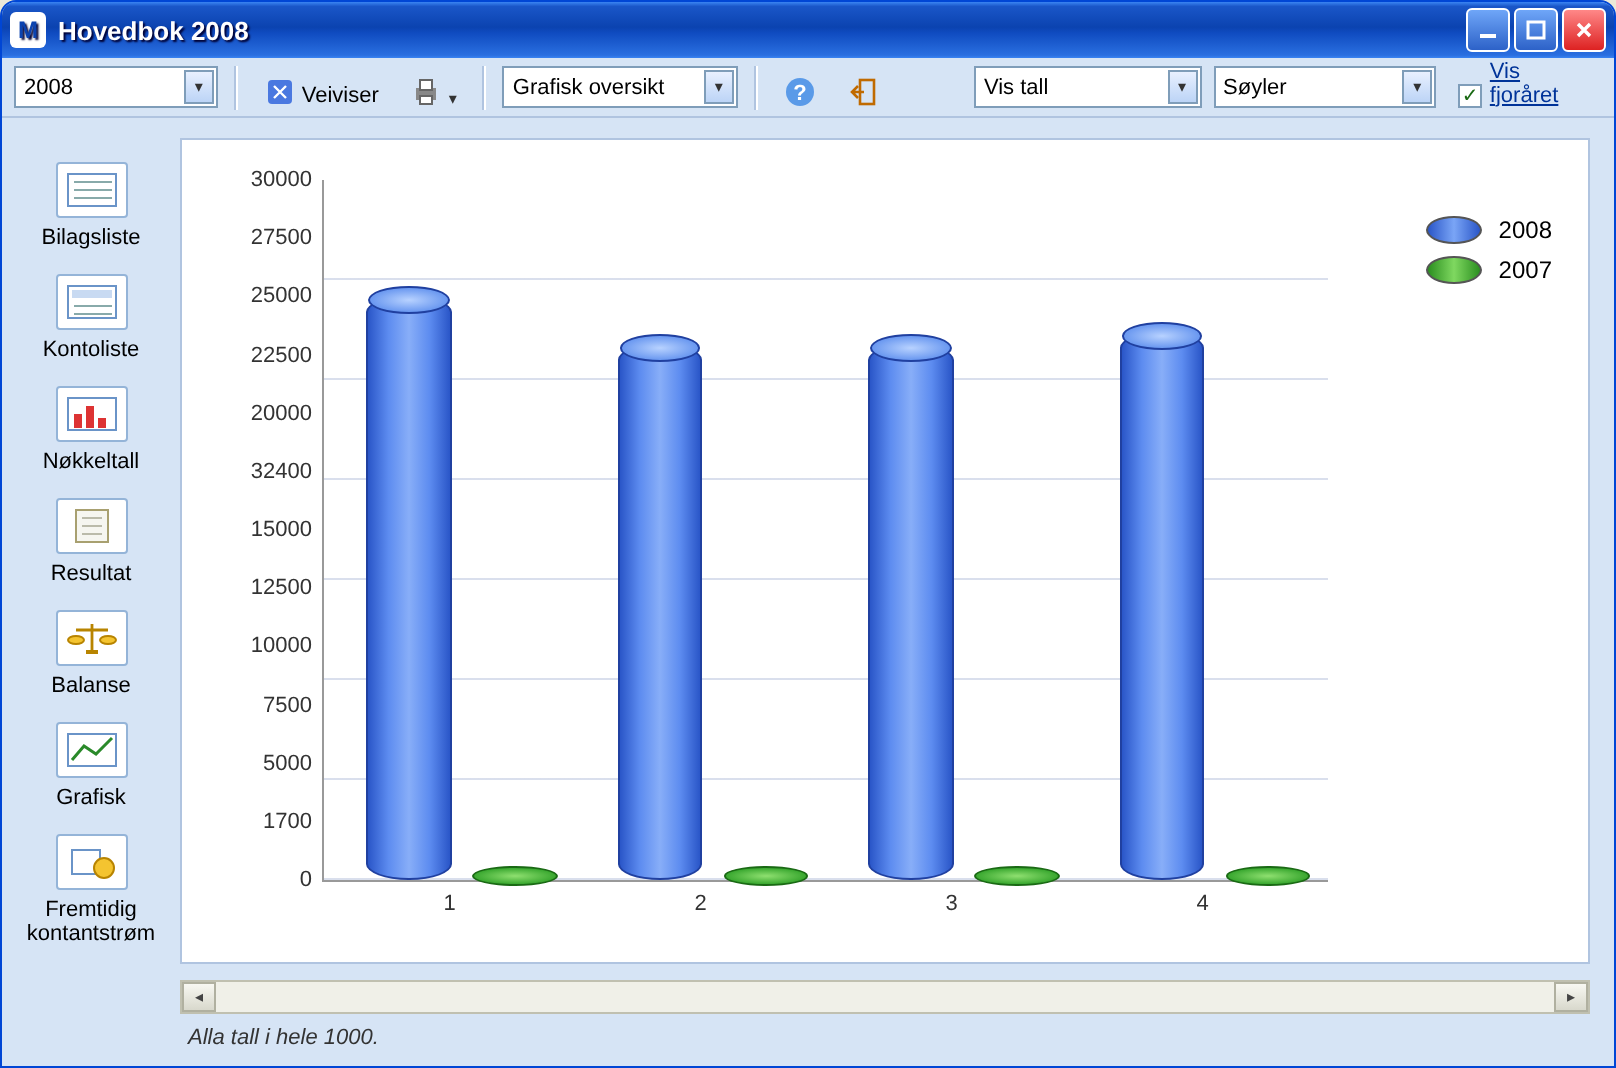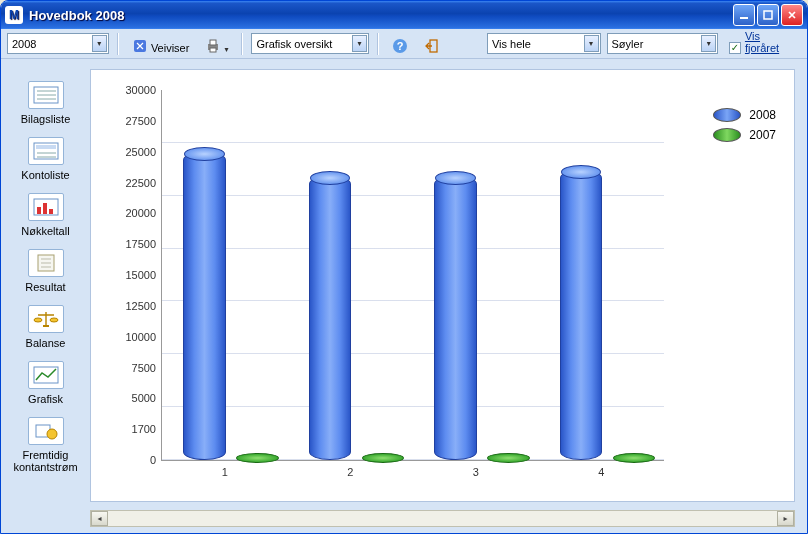--- a/index.html
+++ b/index.html
@@ -279,21 +279,21 @@
         <svg width="16" height="16">
             <rect x="6" y="2" width="7" height="12" fill="none" stroke="#c06a00" stroke-width="1.3"></rect>
             <path d="M2 8 H8 M5 5 L2 8 L5 11" fill="none" stroke="#c06a00" stroke-width="1.3"></path>
           </svg>
       </span>
     </div>
 
     <div style="flex:0 0 30px"></div>
 
     <div class="combo" style="width:116px">
-      <span>Vis hele</span>
+      <span>Vis tall</span>
       <span class="arrow">▾</span>
     </div>
 
     <div class="combo" style="width:114px">
       <span>Søyler</span>
       <span class="arrow">▾</span>
     </div>
 
     <label class="tb-btn" style="gap:2px">
       <span class="chk">✓</span>
@@ -381,21 +381,21 @@
     <div class="main-area">
       <div class="chart-frame">
         <div class="plot" id="plot">
             <div class="ytick" style="bottom: 0%;">0</div>
             <div class="ytick" style="bottom: 8.33333%;">1700</div>
             <div class="ytick" style="bottom: 16.6667%;">5000</div>
             <div class="ytick" style="bottom: 25%; margin-left: 12px;">7500</div>
             <div class="ytick" style="bottom: 33.3333%;">10000</div>
             <div class="ytick" style="bottom: 41.6667%;">12500</div>
             <div class="ytick" style="bottom: 50%;">15000</div>
-            <div class="ytick" style="bottom: 58.3333%;">17500</div>
+            <div class="ytick" style="bottom: 58.3333%;">32400</div>
             <div class="ytick" style="bottom: 66.6667%;">20000</div>
             <div class="ytick" style="bottom: 75%;">22500</div>
             <div class="ytick" style="bottom: 83.3333%; margin-top: 44px;">25000</div>
             <div class="ytick" style="bottom: 91.6667%;">27500</div>
             <div class="ytick" style="bottom: 100%;">30000</div>
             <div class="xtick" style="left: 12.5%;">1</div>
             <div class="bar3d" style="left: 4.25%; width: 8.5%; height: 83.3333%;"></div>
             <div class="disc" style="left: 14.75%; width: 8.5%;"></div>
             <div class="xtick" style="left: 37.5%;">2</div>
             <div class="bar3d" style="left: 29.25%; width: 8.5%; height: 76.6667%;"></div>
@@ -418,15 +418,16 @@
           </div>
         </div>
       </div>
 
       <div class="hscroll">
         <div class="sbtn">◂</div>
         <div class="track"></div>
         <div class="sbtn">▸</div>
       </div>
 
+      <div class="footer-note">Alla tall i hele 1000.</div>
     </div>
   </div>
 </div>
 
 </body></html>

